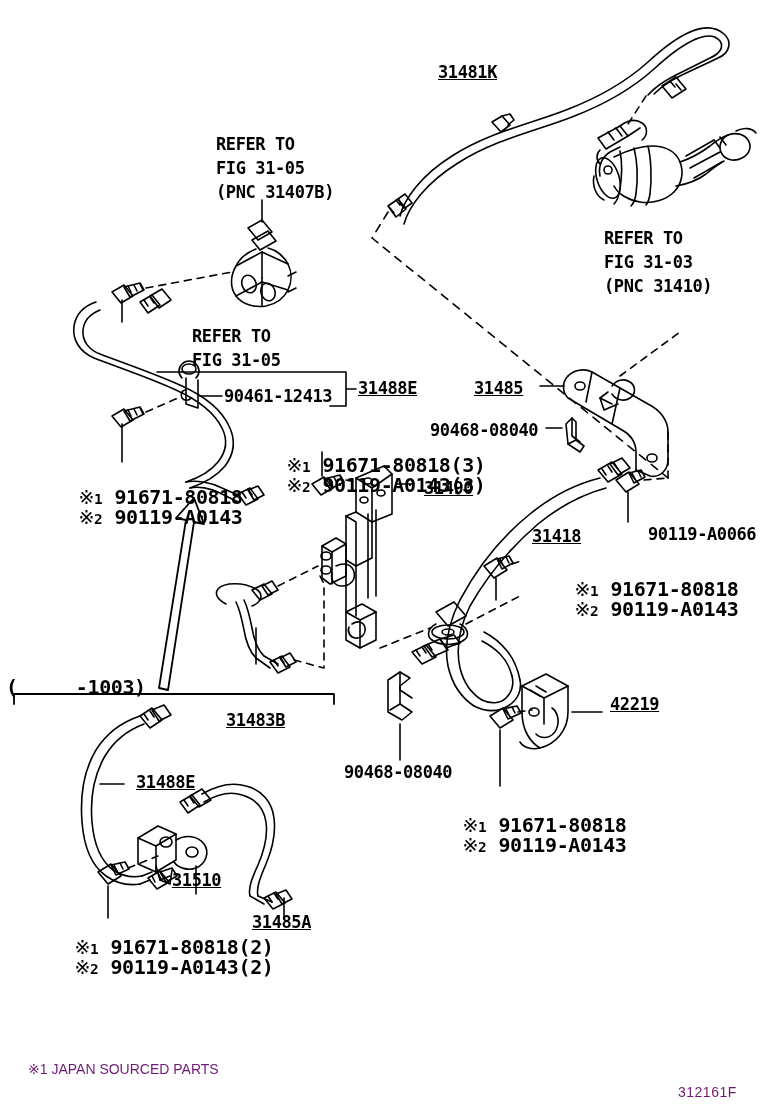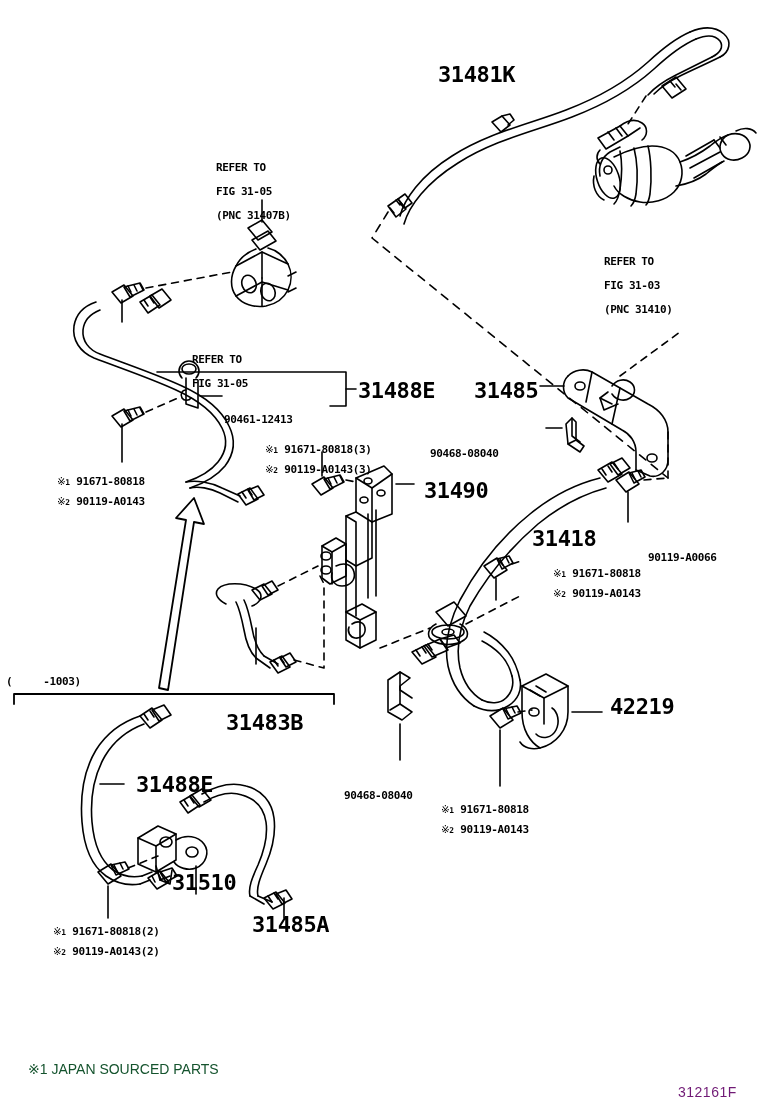--- a/index.html
+++ b/index.html
@@ -23,28 +23,28 @@
   }
   .lbl {
     position: absolute;
     font-family: "DejaVu Sans Mono", "Liberation Mono", monospace;
     font-weight: bold;
     color: #000000;
     white-space: pre;
     line-height: 1.18;
     letter-spacing: -0.4px;
   }
-  .lbl-lg   { font-size: 22px; }
-  .lbl-md   { font-size: 11px; margin-top: 28px; }
-  .lbl-sm   { font-size: 11px; }
+  .lbl-lg   { font-size: 17px; text-decoration: underline; }
+  .lbl-md   { font-size: 17px; }
+  .lbl-sm   { font-size: 20px; }
   .note {
     position: absolute;
     font-family: "Liberation Sans", "DejaVu Sans", sans-serif;
     font-size: 14px;
-    color: #14532d;
+    color: #701a75;
     white-space: pre;
     line-height: 1.3;
   }
   .figid {
     position: absolute;
     font-family: "Liberation Sans", "DejaVu Sans", sans-serif;
     font-size: 14px;
     color: #701a75;
     letter-spacing: 0.5px;
   }

